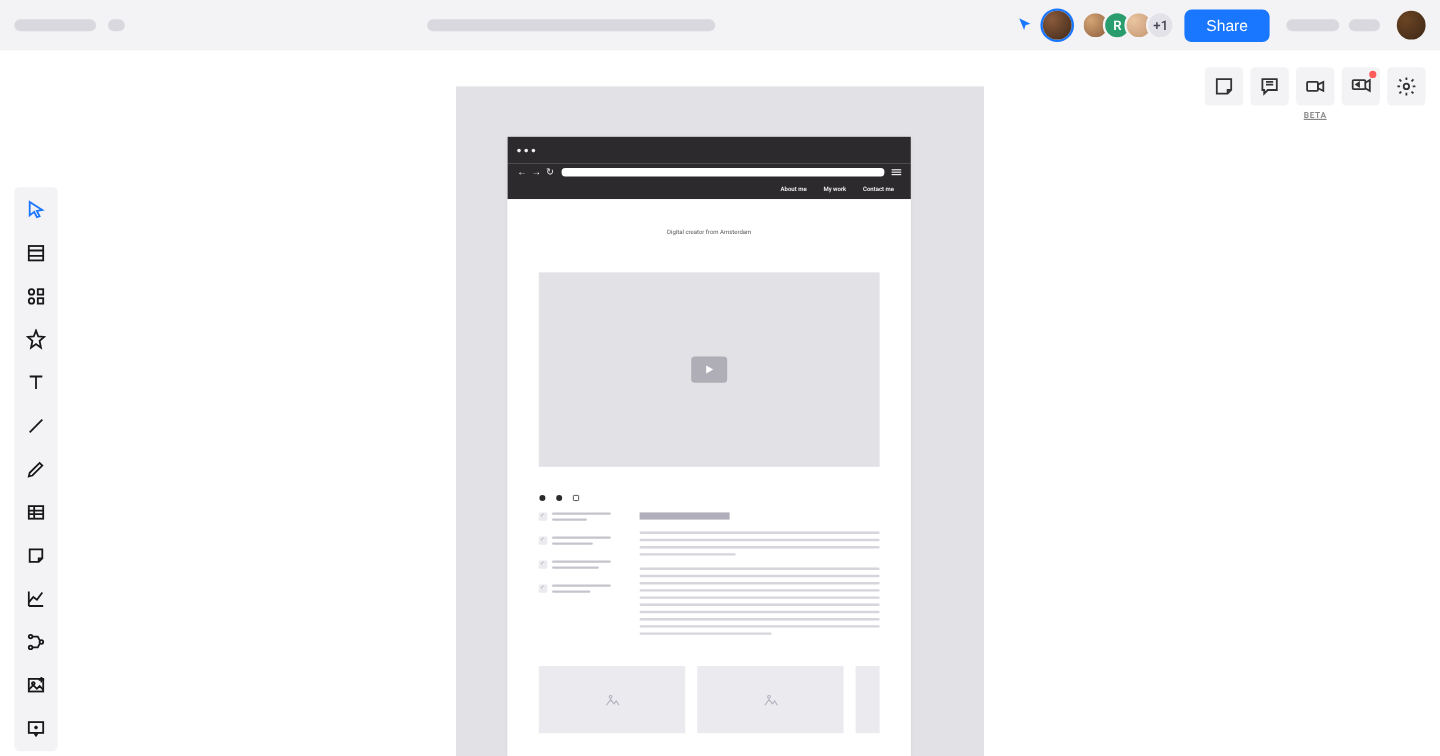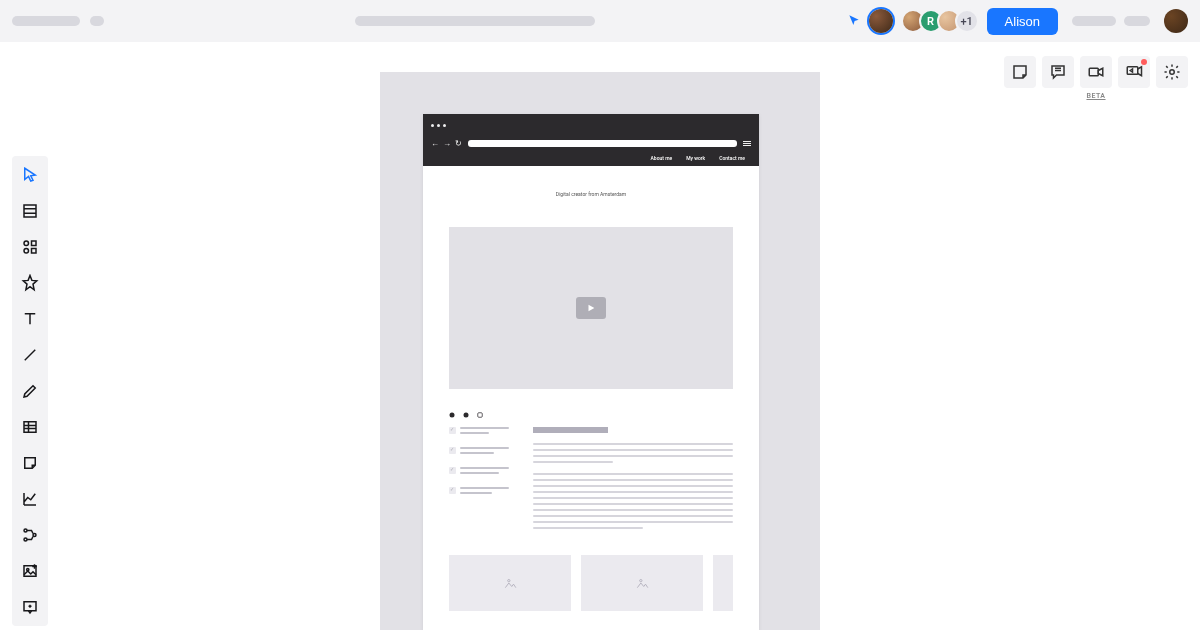--- a/index.html
+++ b/index.html
@@ -94,21 +94,21 @@
           <path d="M4 2l16 8-7 2-2 7z"></path>
         </svg>
     </div>
     <div class="avatar avatar-ring face1"></div>
     <div class="avatar-cluster">
       <div class="avatar face2"></div>
       <div class="avatar face3">R</div>
       <div class="avatar face4"></div>
       <div class="plusmore">+1</div>
     </div>
-    <button class="share-btn">Alison</button>
+    <button class="share-btn">Share</button>
     <div class="ph" style="width:44px;height:10px;margin-left:6px;"></div>
     <div class="ph" style="width:26px;height:10px;"></div>
     <div class="avatar face5" style="margin-left:6px;"></div>
   </div>
 </div>
 
 <div class="right-panel">
   <div class="panel-btn">
     <svg viewBox="0 0 24 24" fill="none" stroke="currentColor" stroke-width="2">
         <path d="M4 4h16v12l-4 4H4z M16 20v-4h4"></path>

